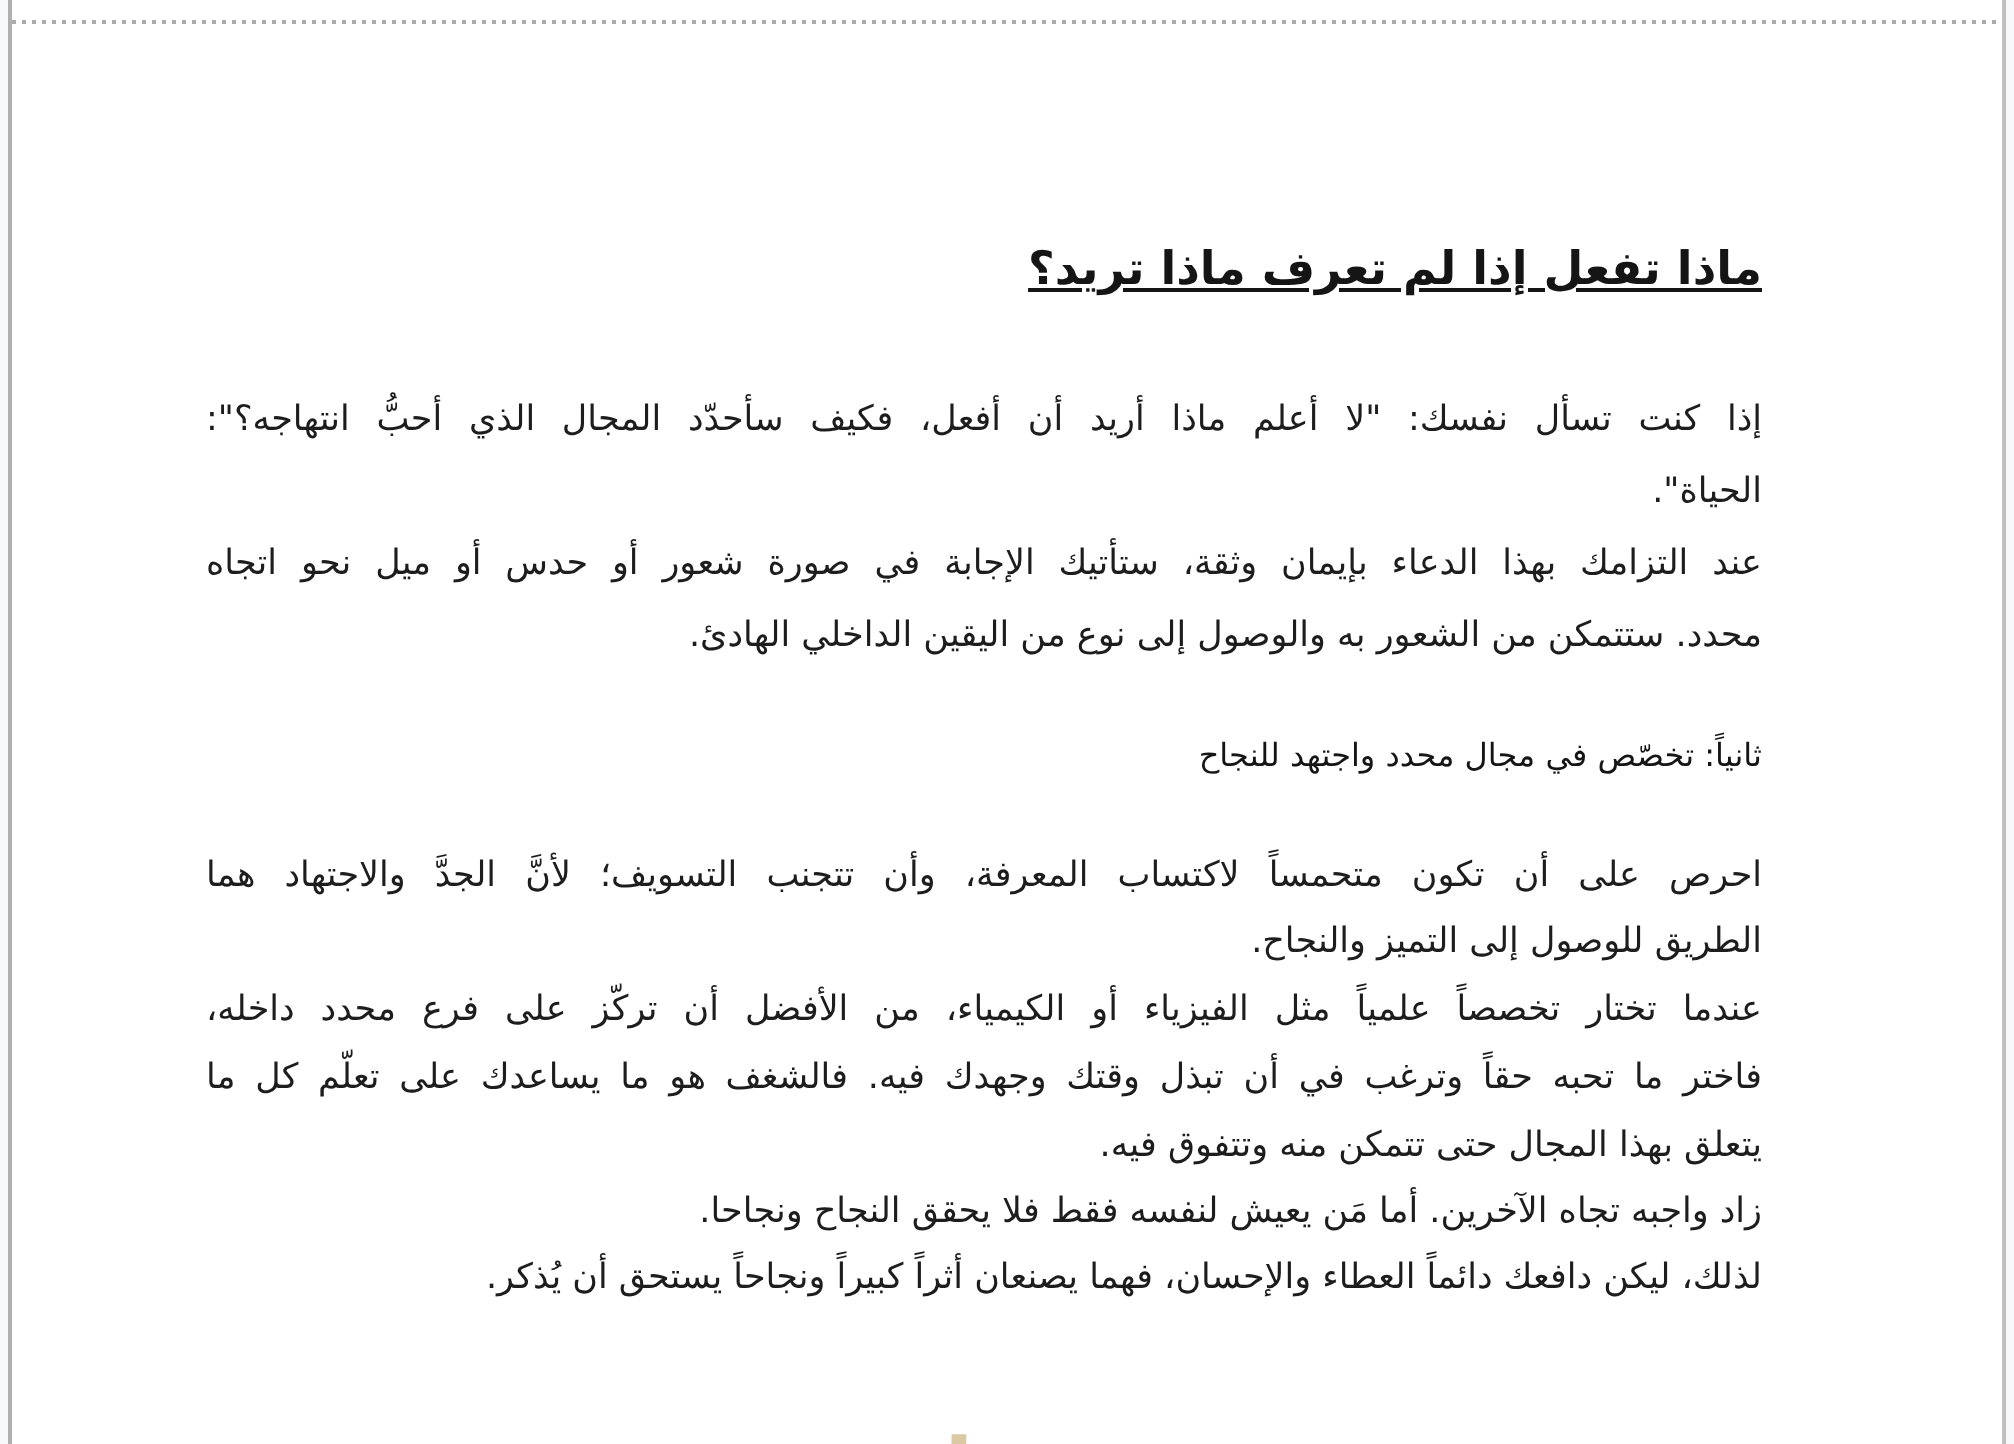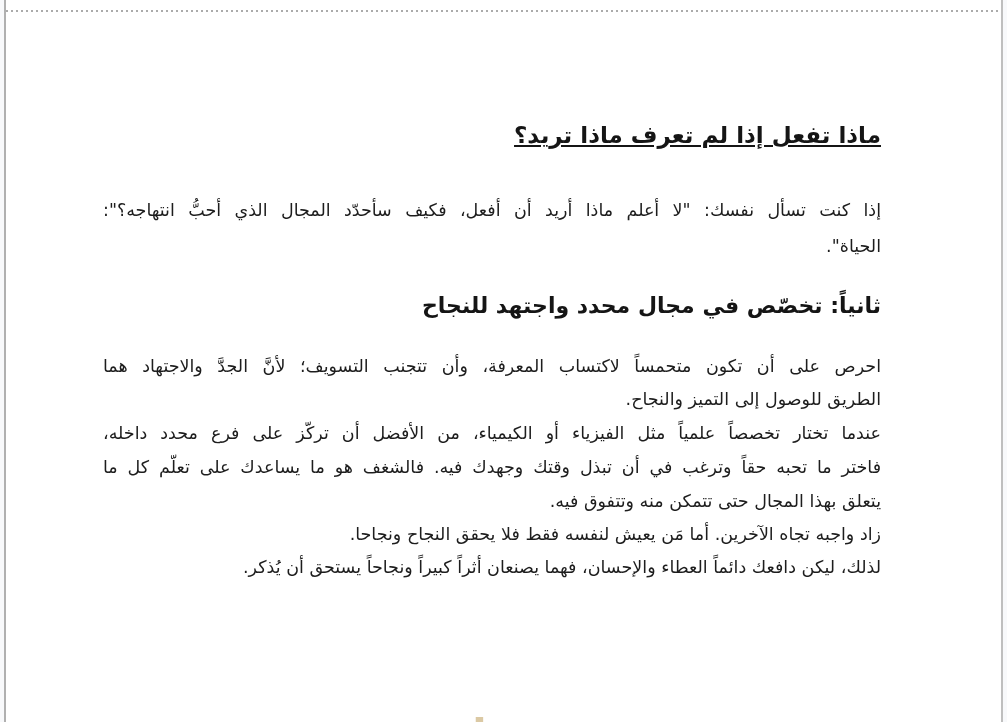--- a/index.html
+++ b/index.html
@@ -37,21 +37,21 @@
     z-index:1;
   }
   .h1 {
     margin-top:112px;
     font-size:23px; font-weight:bold; line-height:46px;
     color:#151515;
     text-decoration:underline;
   }
   .h2 {
     margin-top:20px; margin-bottom:22px;
-    font-size:22px; font-weight:bold; line-height:44px;
+    font-size:16px; font-weight:normal; line-height:44px;
     color:#151515;
   }
   .line {
     font-size:17.5px; line-height:36px;
     white-space:nowrap;
   }
   .para.sec2 .line { line-height:34px; }
   .para.sec3 .line { line-height:33px; }
   .para1 { margin-top:34px; }
   .just { text-align:justify; text-align-last:justify; }
@@ -69,20 +69,24 @@
 
     <div class="content">
 
       <div class="h1">ماذا تفعل إذا لم تعرف ماذا تريد؟</div>
 
       <div class="para para1">
         <div class="line just">إذا كنت تسأل نفسك: "لا أعلم ماذا أريد أن أفعل، فكيف سأحدّد المجال الذي أحبُّ انتهاجه؟":</div>
         <div class="line end">الحياة".</div>
       </div>
 
+      <div class="para">
+        <div class="line just">عند التزامك بهذا الدعاء بإيمان وثقة، ستأتيك الإجابة في صورة شعور أو حدس أو ميل نحو اتجاه</div>
+        <div class="line end">محدد. ستتمكن من الشعور به والوصول إلى نوع من اليقين الداخلي الهادئ.</div>
+      </div>
 
       <div class="h2">ثانياً: تخصّص في مجال محدد واجتهد للنجاح</div>
 
       <div class="para sec3">
         <div class="line just">احرص على أن تكون متحمساً لاكتساب المعرفة، وأن تتجنب التسويف؛ لأنَّ الجدَّ والاجتهاد هما</div>
         <div class="line end">الطريق للوصول إلى التميز والنجاح.</div>
       </div>
 
       <div class="para sec2">
         <div class="line just">عندما تختار تخصصاً علمياً مثل الفيزياء أو الكيمياء، من الأفضل أن تركّز على فرع محدد داخله،</div>

